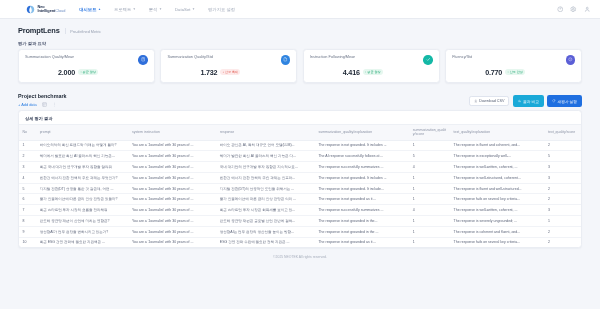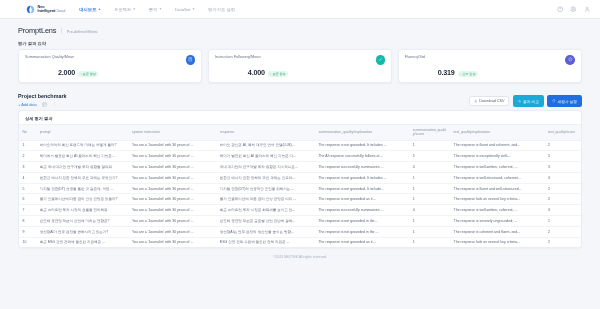--- a/index.html
+++ b/index.html
@@ -39,21 +39,21 @@
   .nav-item.active { color: #1f6fe0; font-weight: bold; }
   .nav-caret { font-size: 3px; line-height: 1; opacity: .85; }
 
   .nav-right { margin-left: auto; display: flex; align-items: center; gap: 7px; }
   .nav-ico { width: 6.5px; height: 6.5px; cursor: pointer; color: #9aa3b4; }
   .nav-ico svg { display: block; width: 100%; height: 100%; }
 
   
   .page { padding: 7px 18px 0 18px; }
   .title-row { display: flex; align-items: baseline; gap: 5px; }
-  .page-title { font-size: 7.4px; font-weight: normal; color: #1b2533; letter-spacing: -0.15px; }
+  .page-title { font-size: 7.4px; font-weight: bold; color: #1b2533; letter-spacing: -0.15px; }
   .title-sep { width: 0.5px; height: 6px; background: #dfe3ec; align-self: center; }
   .page-tag { font-size: 3.8px; color: #98a1b2; }
 
   .sec-label { font-size: 4.3px; color: #4d5770; margin-top: 5.5px; margin-bottom: 3.5px; font-weight: bold; }
 
   
   .cards { display: flex; gap: 5.5px; }
   .card {
     flex: 1 1 0;
     background: #fff;
@@ -68,21 +68,21 @@
   .card-name {
     font-size: 3.85px; color: #6b7487; line-height: 1.25;
     overflow: hidden; text-overflow: ellipsis; white-space: nowrap;
   }
   .card-ico {
     width: 9.5px; height: 9.5px; border-radius: 50%;
     display: flex; align-items: center; justify-content: center; flex: none;
     color: #fff;
   }
   .card-ico svg { width: 4.6px; height: 4.6px; display: block; }
-  .card-bot { display: flex; align-items: flex-end; gap: 3px; margin-top: 3.2px; padding-left: 33px; }
+  .card-bot { display: flex; align-items: center; gap: 3px; margin-top: 3.2px; padding-left: 33px; }
   .card-value { font-size: 7.2px; font-weight: bold; color: #1b2533; letter-spacing: -0.2px; }
   .badge {
     font-size: 3.1px; padding: 0.8px 2.2px; border-radius: 5px;
     display: inline-flex; align-items: center; gap: 0.8px; white-space: nowrap;
   }
   .badge.up { background: #e6f7ef; color: #1aa570; }
   .badge.down { background: #fdeaea; color: #e0554b; }
 
   
   .bench-head {
@@ -229,50 +229,65 @@
               <path d="M8 7h7M8 11h7"></path>
             </svg>
         </div>
       </div>
       <div class="card-bot">
         <div class="card-value">2.000</div>
         <div class="badge up">↑ 평균 향상</div>
       </div>
     </div>
 
+    <div class="card">
+      <div class="card-top">
+        <div class="card-name">Summarization Quality/Std</div>
+        <div class="card-ico" id="ico1" style="background: rgb(47, 132, 224);">
+          <svg viewBox="0 0 24 24" fill="none" stroke="#fff" stroke-width="2">
+              <path d="M14 3H7a2 2 0 0 0-2 2v14a2 2 0 0 0 2 2h10a2 2 0 0 0 2-2V8z"></path>
+              <path d="M14 3v5h5"></path>
+            </svg>
+        </div>
+      </div>
+      <div class="card-bot">
+        <div class="card-value">1.732</div>
+        <div class="badge down">↓ 산포 확대</div>
+      </div>
+    </div>
 
     <div class="card">
       <div class="card-top">
         <div class="card-name">Instruction Following/Mean</div>
         <div class="card-ico" id="ico2" style="background: rgb(20, 184, 166);">
           <svg viewBox="0 0 24 24" fill="none" stroke="#fff" stroke-width="2.6">
               <path d="M4 13l5 5L20 6"></path>
             </svg>
         </div>
       </div>
       <div class="card-bot">
-        <div class="card-value">4.000</div>
+        <div class="card-value">4.416</div>
         <div class="badge up">↑ 평균 향상</div>
       </div>
     </div>
 
 
 
     <div class="card">
       <div class="card-top">
         <div class="card-name">Fluency/Std</div>
         <div class="card-ico" id="ico5" style="background: rgb(91, 95, 214);">
           <svg viewBox="0 0 24 24" fill="none" stroke="#fff" stroke-width="2">
               <circle cx="12" cy="12" r="8"></circle>
               <path d="M12 12l4-3"></path>
             </svg>
         </div>
       </div>
       <div class="card-bot">
-        <div class="card-value">0.319</div>
+        <div class="card-value">0.770</div>
         <div class="badge up">↑ 산포 안정</div>
       </div>
     </div>
 
   </div>
 
   <div class="bench-head">
     <div class="bench-left">
       <div class="bench-title">Project benchmark</div>
       <div class="bench-tools">

